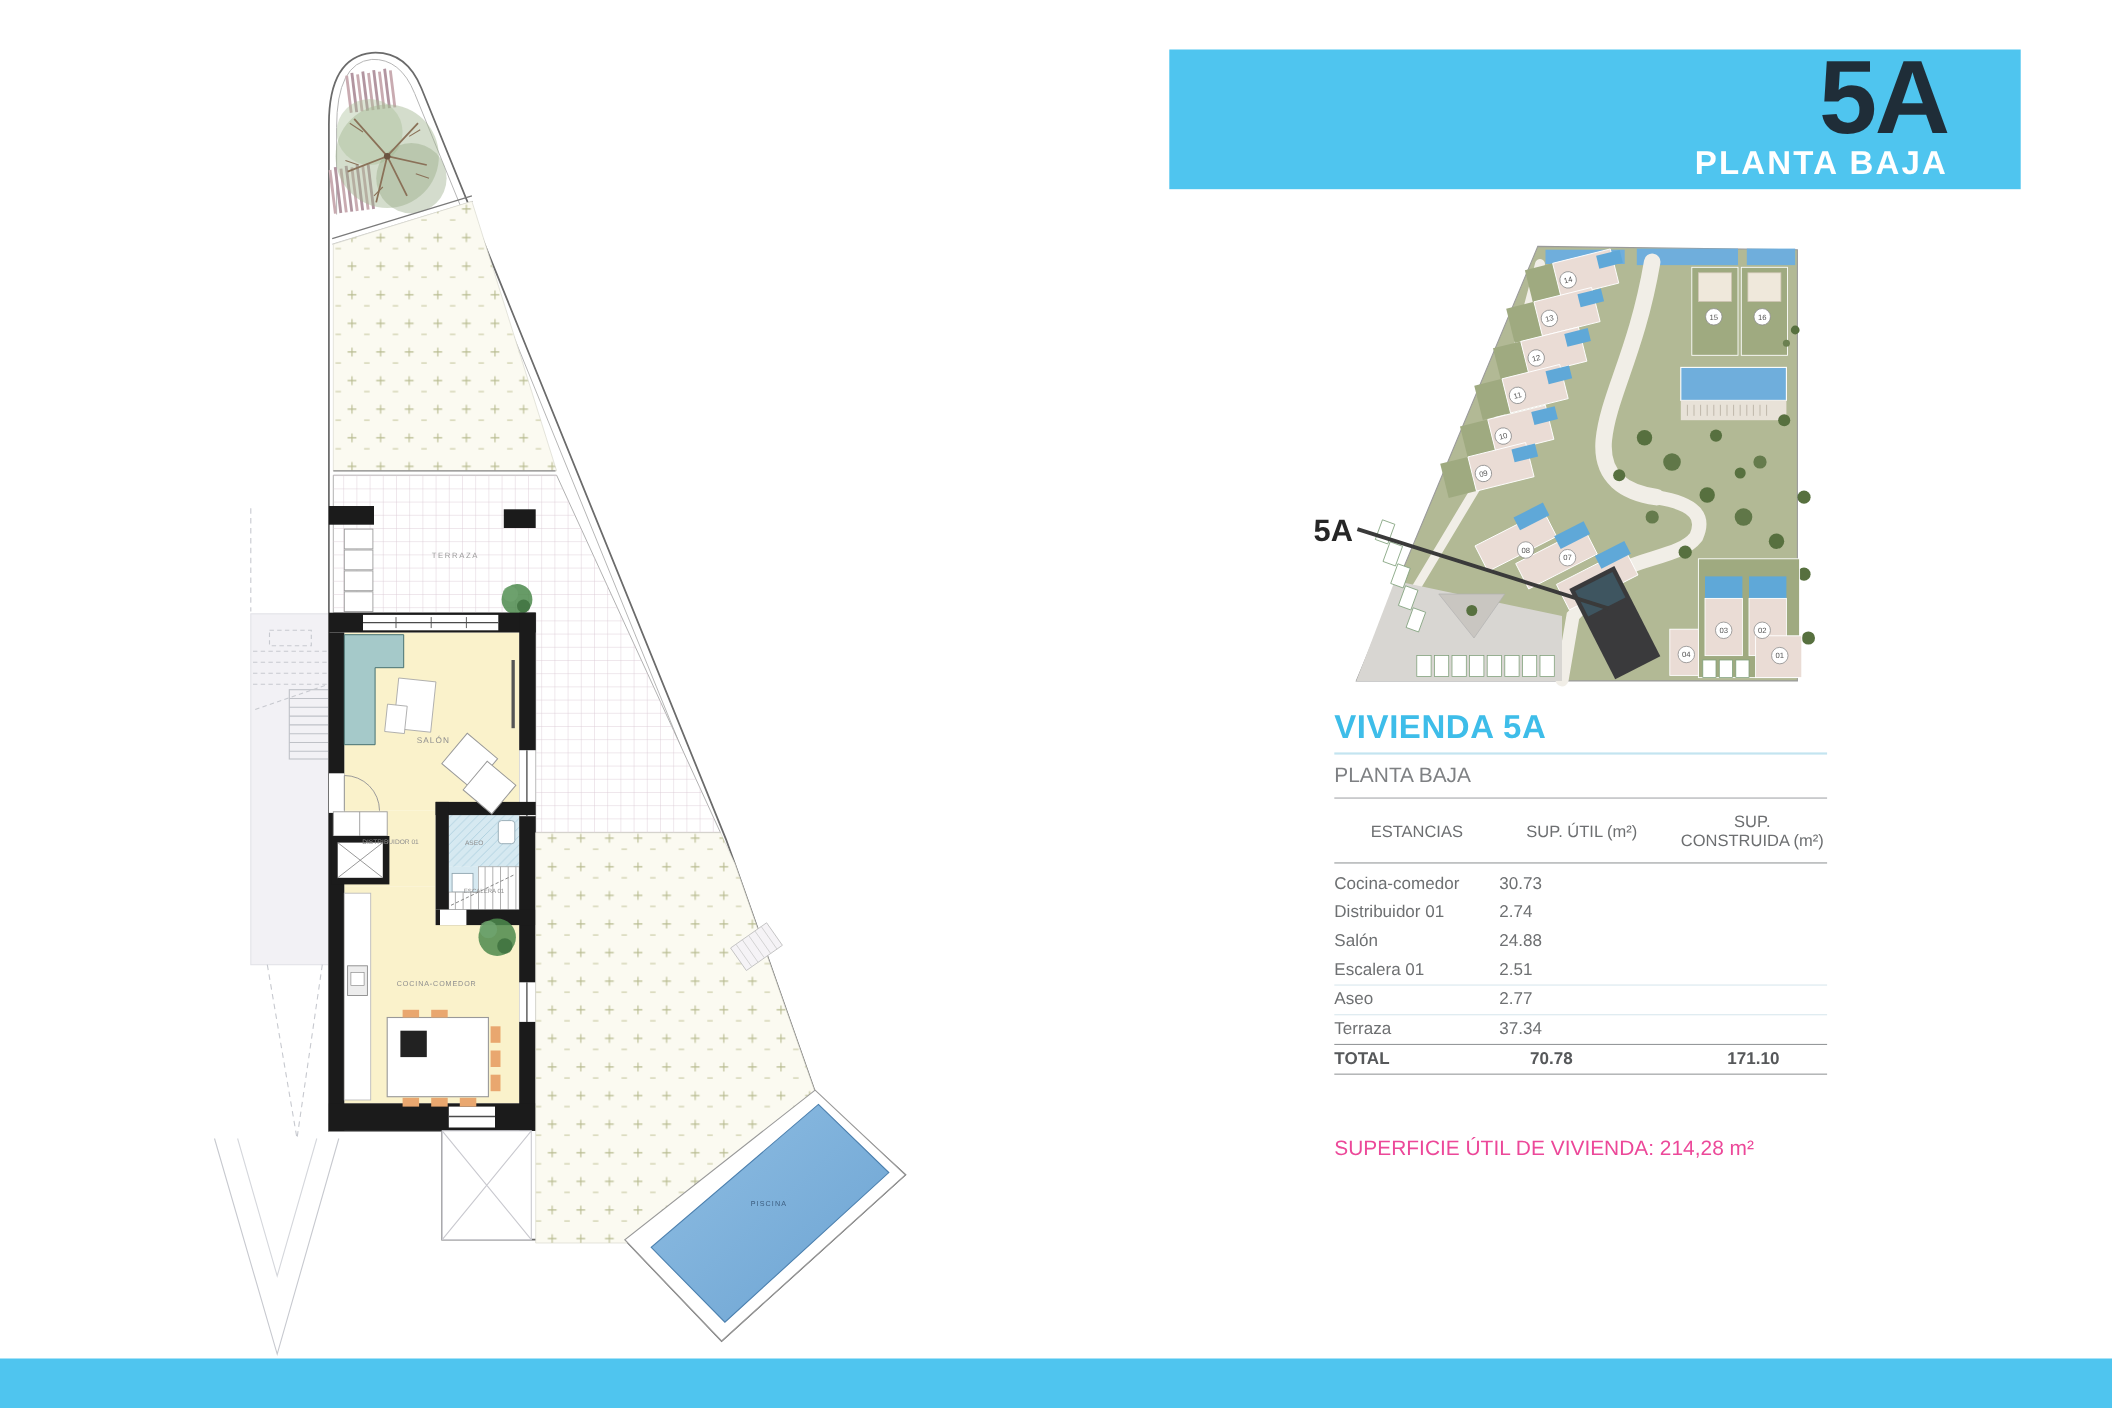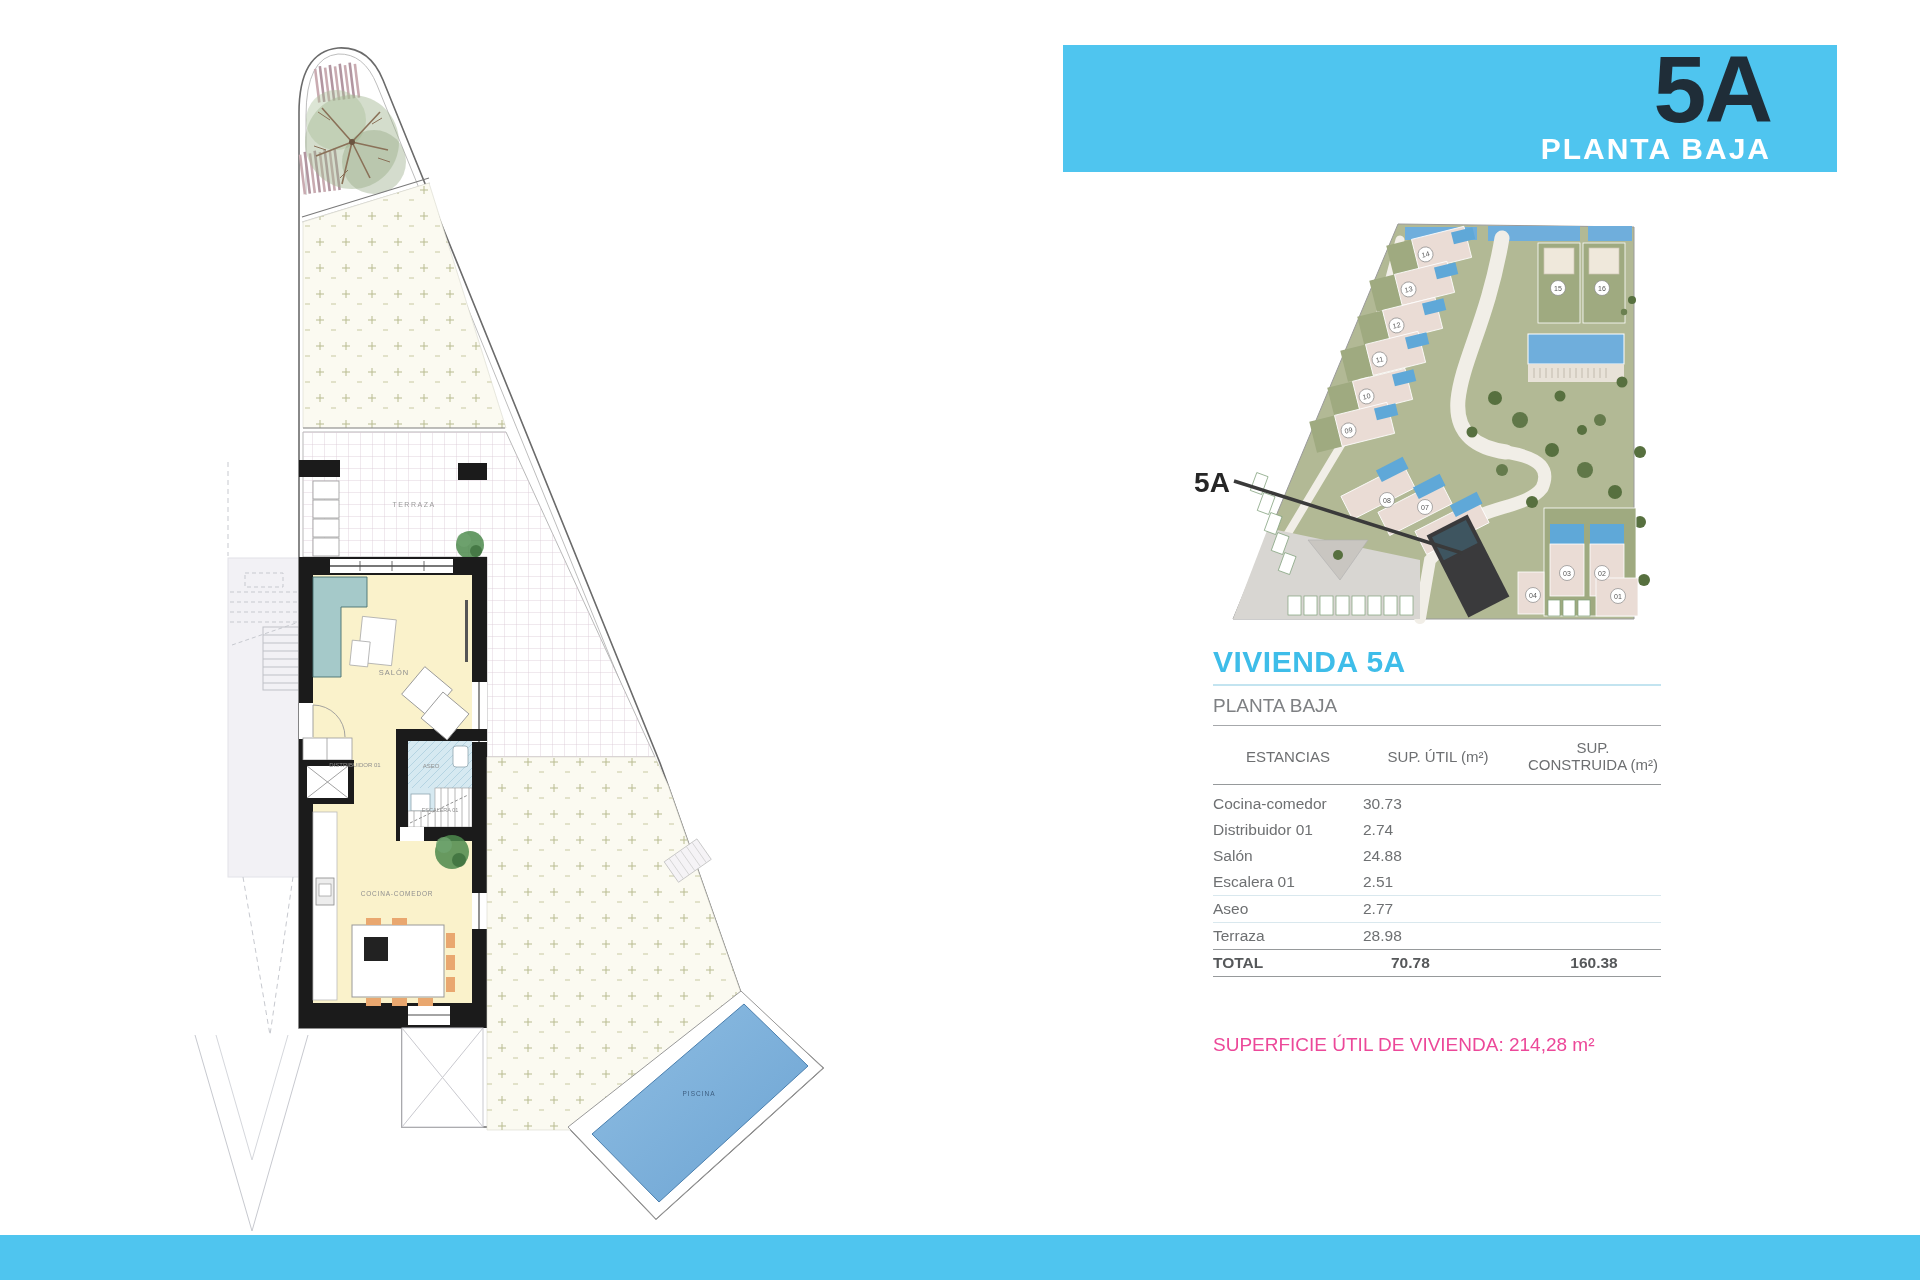--- a/index.html
+++ b/index.html
@@ -465,28 +465,28 @@
   </div>
   <hr class="hr-sep">
   <div class="trow">
     <div class="c1">Aseo</div>
     <div class="c2">2.77</div>
     <div class="c3"></div>
   </div>
   <hr class="hr-sep">
   <div class="trow">
     <div class="c1">Terraza</div>
-    <div class="c2">28.98</div>
+    <div class="c2">37.34</div>
     <div class="c3"></div>
   </div>
   <hr class="hr-dark">
   <div class="trow total-row">
     <div class="c1">TOTAL</div>
     <div class="c2">70.78</div>
-    <div class="c3">160.38</div>
+    <div class="c3">171.10</div>
   </div>
   <hr class="hr-dark">
 </div>
 
 <div id="summary" class="abs">
   <div>SUPERFICIE ÚTIL DE VIVIENDA: 214,28 m²</div>
 </div>
 
 <div id="bottombar" class="abs"></div>
 

